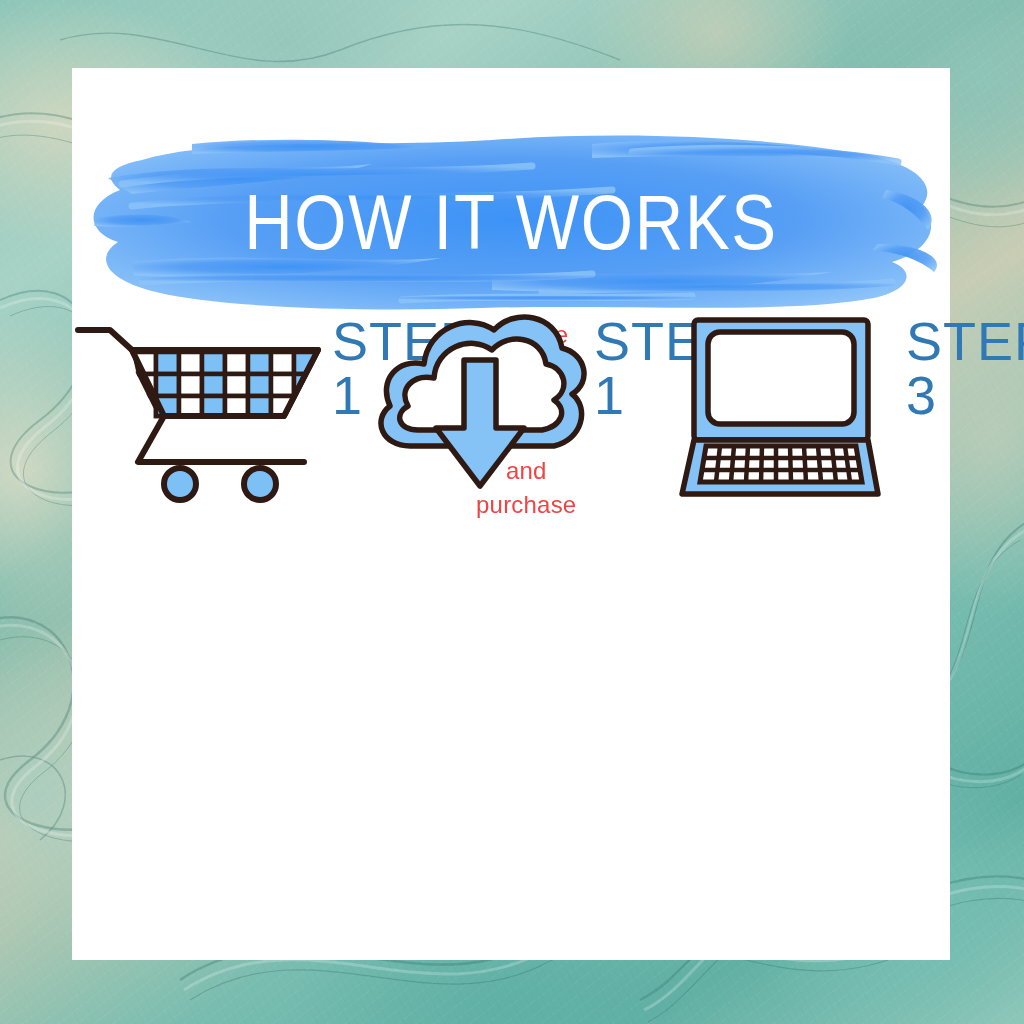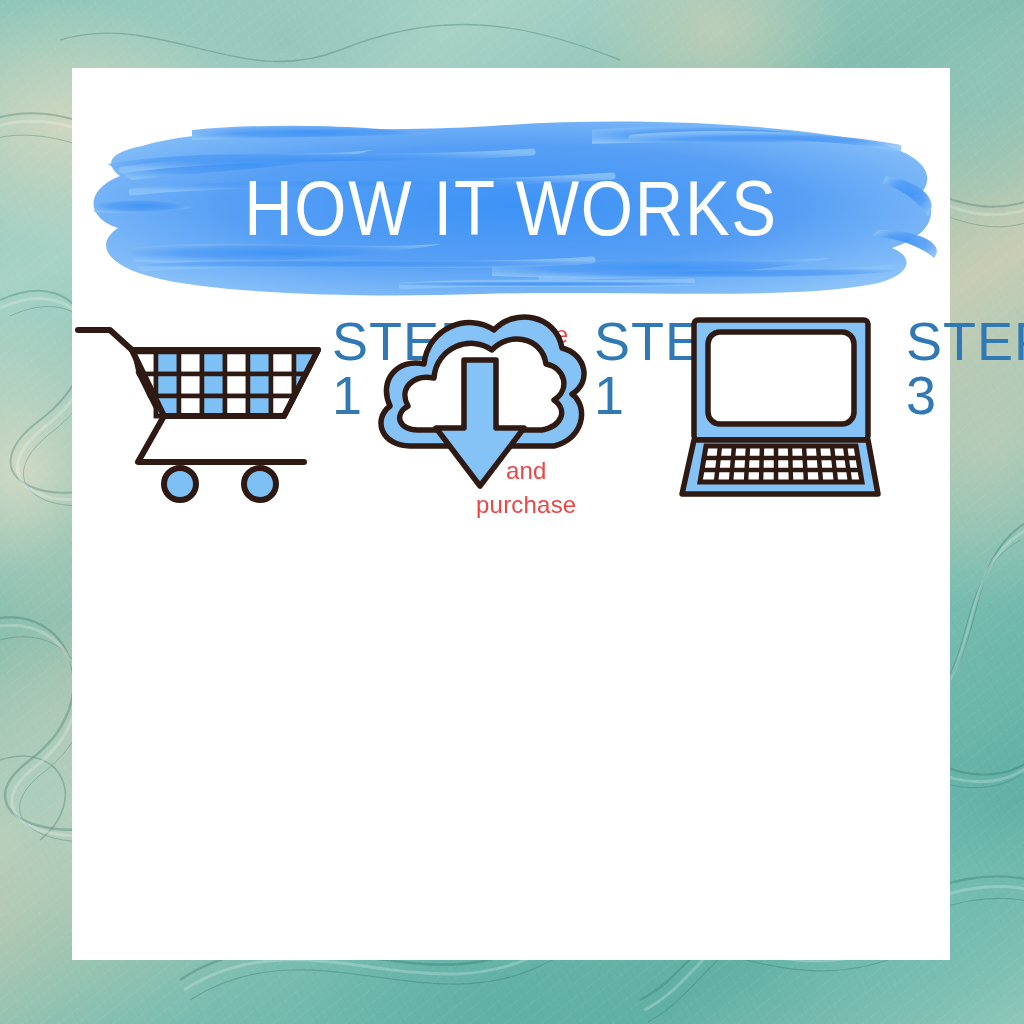--- a/index.html
+++ b/index.html
@@ -34,21 +34,21 @@
     mix-blend-mode:overlay;
   }
 
   
   #card{
     position:absolute;left:72px;top:68px;width:878px;height:892px;
     background:#ffffff;
   }
 
   
-  #title-wrap{position:absolute;left:0;top:50px;width:940px;height:180px;}
+  #title-wrap{position:absolute;left:0;top:64px;width:940px;height:180px;}
   #brush{position:absolute;left:0;top:0;width:878px;height:180px;}
   #title-text{
     position:absolute;left:0;top:0;width:878px;height:180px;
     display:flex;align-items:center;justify-content:center;
     color:#ffffff;
     font-family:"Liberation Sans","DejaVu Sans",sans-serif;
     font-weight:400;
     font-size:78px;
     letter-spacing:2px;
     transform:scaleX(.86);

